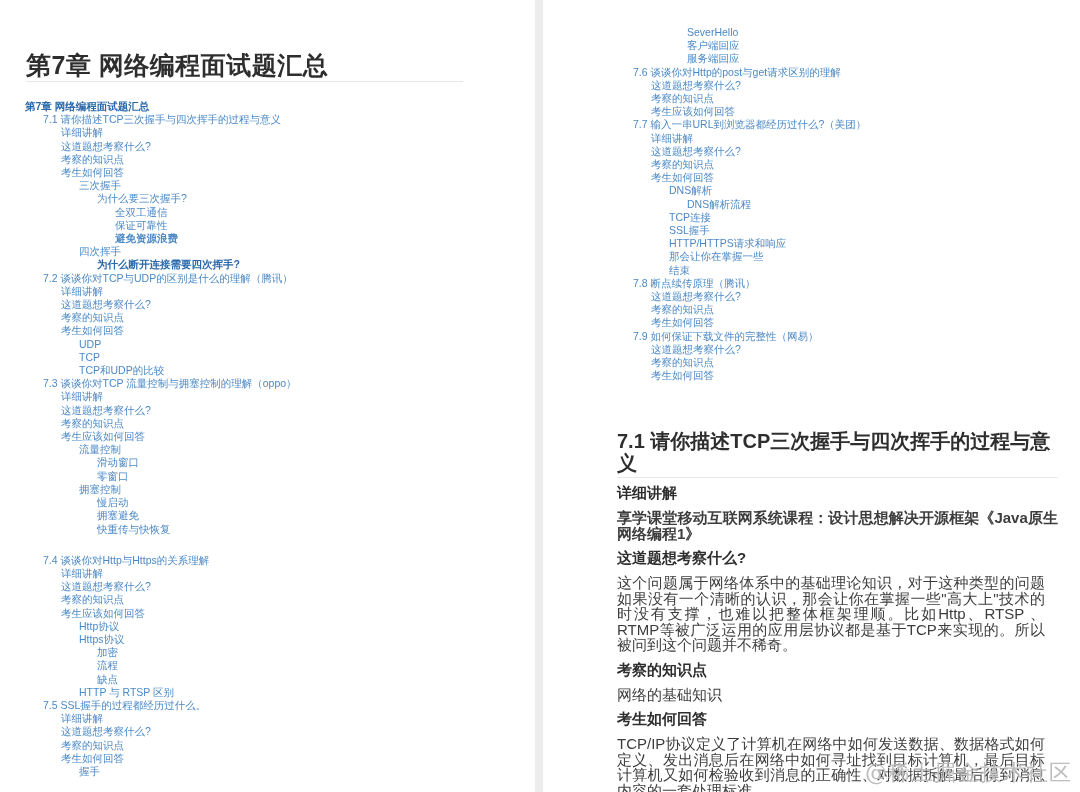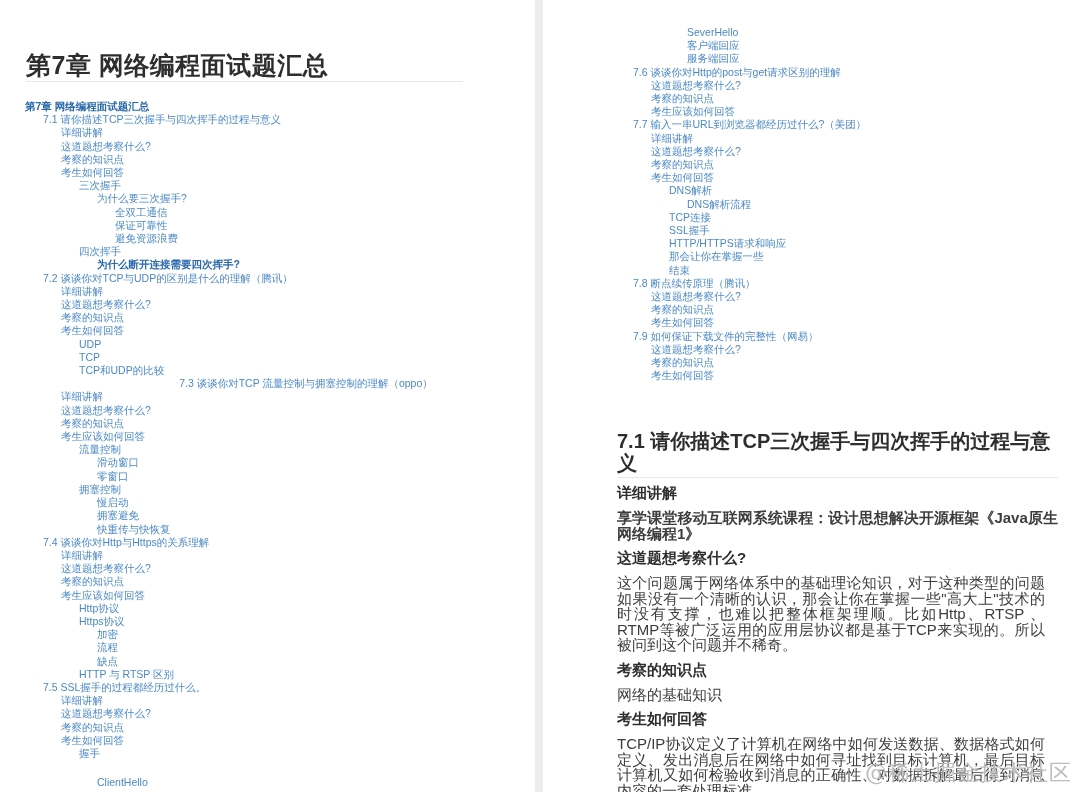--- a/index.html
+++ b/index.html
@@ -50,44 +50,44 @@
         <div class="toc-row" style="padding-left: 0px;"><a class="toc-link toc-bold">第7章 网络编程面试题汇总</a></div>
         <div class="toc-row" style="padding-left: 18px;"><a class="toc-link">7.1 请你描述TCP三次握手与四次挥手的过程与意义</a></div>
         <div class="toc-row" style="padding-left: 36px;"><a class="toc-link">详细讲解</a></div>
         <div class="toc-row" style="padding-left: 36px;"><a class="toc-link">这道题想考察什么?</a></div>
         <div class="toc-row" style="padding-left: 36px;"><a class="toc-link">考察的知识点</a></div>
         <div class="toc-row" style="padding-left: 36px;"><a class="toc-link">考生如何回答</a></div>
         <div class="toc-row" style="padding-left: 54px;"><a class="toc-link">三次握手</a></div>
         <div class="toc-row" style="padding-left: 72px;"><a class="toc-link">为什么要三次握手?</a></div>
         <div class="toc-row" style="padding-left: 90px;"><a class="toc-link">全双工通信</a></div>
         <div class="toc-row" style="padding-left: 90px;"><a class="toc-link">保证可靠性</a></div>
-        <div class="toc-row" style="padding-left: 90px;"><a class="toc-link">避免资源浪费</a></div>
+        <div class="toc-row" style="padding-left: 90px; font-weight: bold;"><a class="toc-link">避免资源浪费</a></div>
         <div class="toc-row" style="padding-left: 54px;"><a class="toc-link">四次挥手</a></div>
         <div class="toc-row" style="padding-left: 72px;"><a class="toc-link toc-bold">为什么断开连接需要四次挥手?</a></div>
         <div class="toc-row" style="padding-left: 18px;"><a class="toc-link">7.2 谈谈你对TCP与UDP的区别是什么的理解（腾讯）</a></div>
         <div class="toc-row" style="padding-left: 36px;"><a class="toc-link">详细讲解</a></div>
         <div class="toc-row" style="padding-left: 36px;"><a class="toc-link">这道题想考察什么?</a></div>
         <div class="toc-row" style="padding-left: 36px;"><a class="toc-link">考察的知识点</a></div>
         <div class="toc-row" style="padding-left: 36px;"><a class="toc-link">考生如何回答</a></div>
         <div class="toc-row" style="padding-left: 54px;"><a class="toc-link">UDP</a></div>
         <div class="toc-row" style="padding-left: 54px;"><a class="toc-link">TCP</a></div>
         <div class="toc-row" style="padding-left: 54px;"><a class="toc-link">TCP和UDP的比较</a></div>
-        <div class="toc-row" style="padding-left: 18px; text-align: center;"><a class="toc-link">7.3 谈谈你对TCP 流量控制与拥塞控制的理解（oppo）</a></div>
+        <div class="toc-row" style="padding-left: 18px;"><a class="toc-link">7.3 谈谈你对TCP 流量控制与拥塞控制的理解（oppo）</a></div>
         <div class="toc-row" style="padding-left: 36px;"><a class="toc-link">详细讲解</a></div>
         <div class="toc-row" style="padding-left: 36px;"><a class="toc-link">这道题想考察什么?</a></div>
         <div class="toc-row" style="padding-left: 36px;"><a class="toc-link">考察的知识点</a></div>
         <div class="toc-row" style="padding-left: 36px;"><a class="toc-link">考生应该如何回答</a></div>
         <div class="toc-row" style="padding-left: 54px;"><a class="toc-link">流量控制</a></div>
         <div class="toc-row" style="padding-left: 72px;"><a class="toc-link">滑动窗口</a></div>
         <div class="toc-row" style="padding-left: 72px;"><a class="toc-link">零窗口</a></div>
         <div class="toc-row" style="padding-left: 54px;"><a class="toc-link">拥塞控制</a></div>
         <div class="toc-row" style="padding-left: 72px;"><a class="toc-link">慢启动</a></div>
         <div class="toc-row" style="padding-left: 72px;"><a class="toc-link">拥塞避免</a></div>
         <div class="toc-row" style="padding-left: 72px;"><a class="toc-link">快重传与快恢复</a></div>
-        <div class="toc-row" style="padding-left: 18px;"><a class="toc-link">7.4 谈谈你对Http与Https的关系理解</a></div>
+        <div class="toc-row" style="padding-left: 18px; margin-top: 18px;"><a class="toc-link">7.4 谈谈你对Http与Https的关系理解</a></div>
         <div class="toc-row" style="padding-left: 36px;"><a class="toc-link">详细讲解</a></div>
         <div class="toc-row" style="padding-left: 36px;"><a class="toc-link">这道题想考察什么?</a></div>
         <div class="toc-row" style="padding-left: 36px;"><a class="toc-link">考察的知识点</a></div>
         <div class="toc-row" style="padding-left: 36px;"><a class="toc-link">考生应该如何回答</a></div>
         <div class="toc-row" style="padding-left: 54px;"><a class="toc-link">Http协议</a></div>
         <div class="toc-row" style="padding-left: 54px;"><a class="toc-link">Https协议</a></div>
         <div class="toc-row" style="padding-left: 72px;"><a class="toc-link">加密</a></div>
         <div class="toc-row" style="padding-left: 72px;"><a class="toc-link">流程</a></div>
         <div class="toc-row" style="padding-left: 72px;"><a class="toc-link">缺点</a></div>
         <div class="toc-row" style="padding-left: 54px;"><a class="toc-link">HTTP 与 RTSP 区别</a></div>

